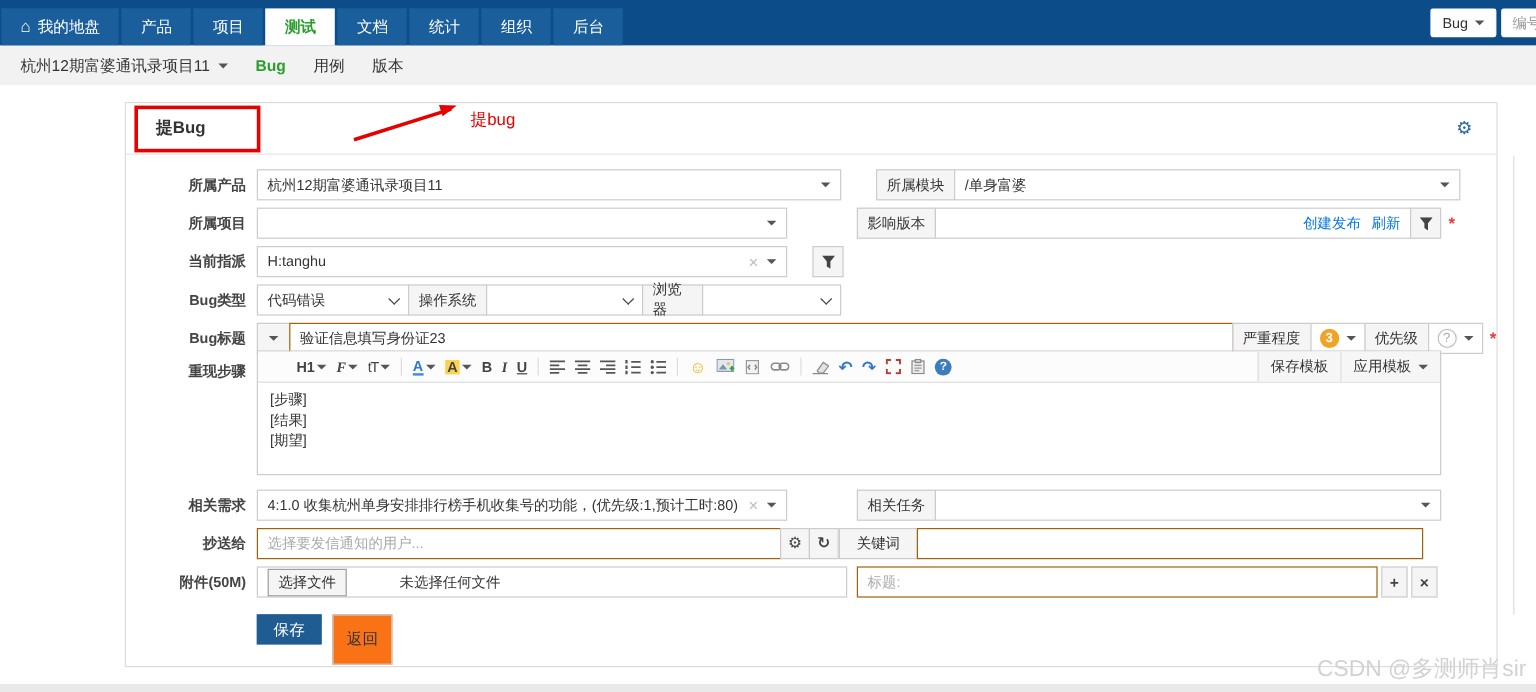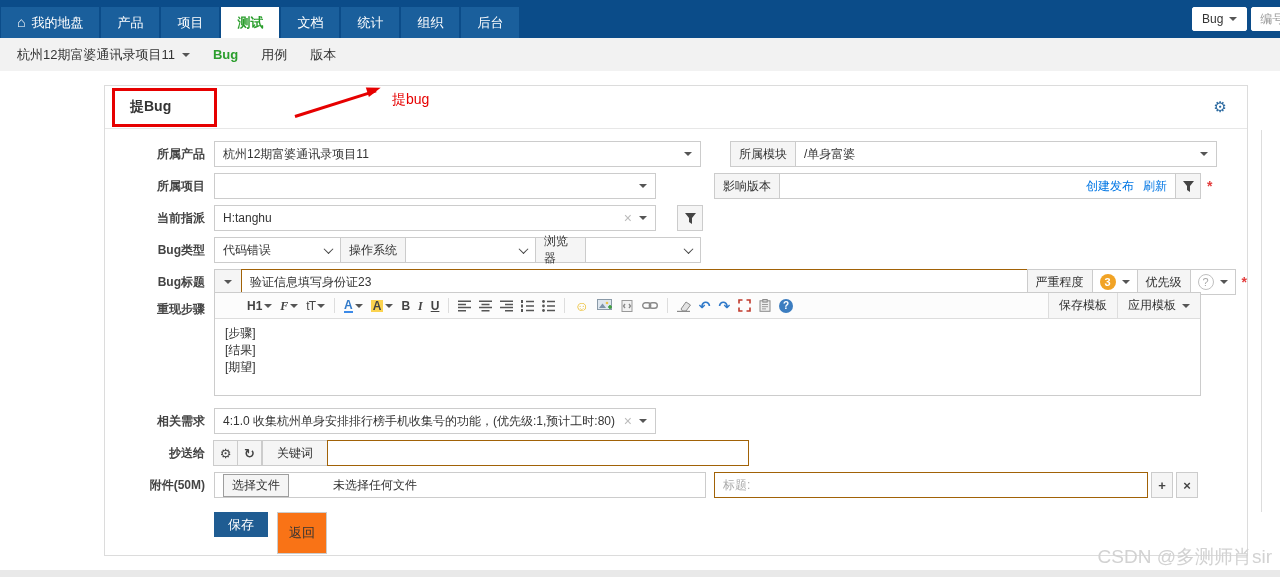--- a/index.html
+++ b/index.html
@@ -358,24 +358,32 @@
 
     <div class="frow">
       <span class="flabel">相关需求</span>
       <div class="txt spread" style="width:442px">
         <span style="overflow:hidden;white-space:nowrap;text-overflow:ellipsis">4:1.0 收集杭州单身安排排行榜手机收集号的功能，(优先级:1,预计工时:80)</span>
         <span style="display:flex;align-items:center;flex:none">
           <span class="clearx">×</span>
           <span class="caret"></span>
         </span>
       </div>
+      <div class="grp" style="margin-left:58px; width:487px">
+        <span class="addon" style="width:66px">相关任务</span>
+        <div class="txt att spread" style="flex:1">
+          <span></span>
+          <span class="caret"></span>
+        </div>
+      </div>
     </div>
 
     <div class="frow">
       <span class="flabel">抄送给</span>
+      <input class="real" style="width: 437px;" placeholder="选择要发信通知的用户...">
       <span class="icon-btn att" style="width:25px">
           <span>⚙</span>
         </span>
       <span class="icon-btn att" style="width:25px">
           <span style="font-weight:bold">↻</span>
         </span>
       <div class="grp" style="width:487px">
         <span class="addon" style="width:66px; justify-content:center">关键词</span>
         <input class="real att" style="flex: 1 1 0%;" value="">
       </div>

